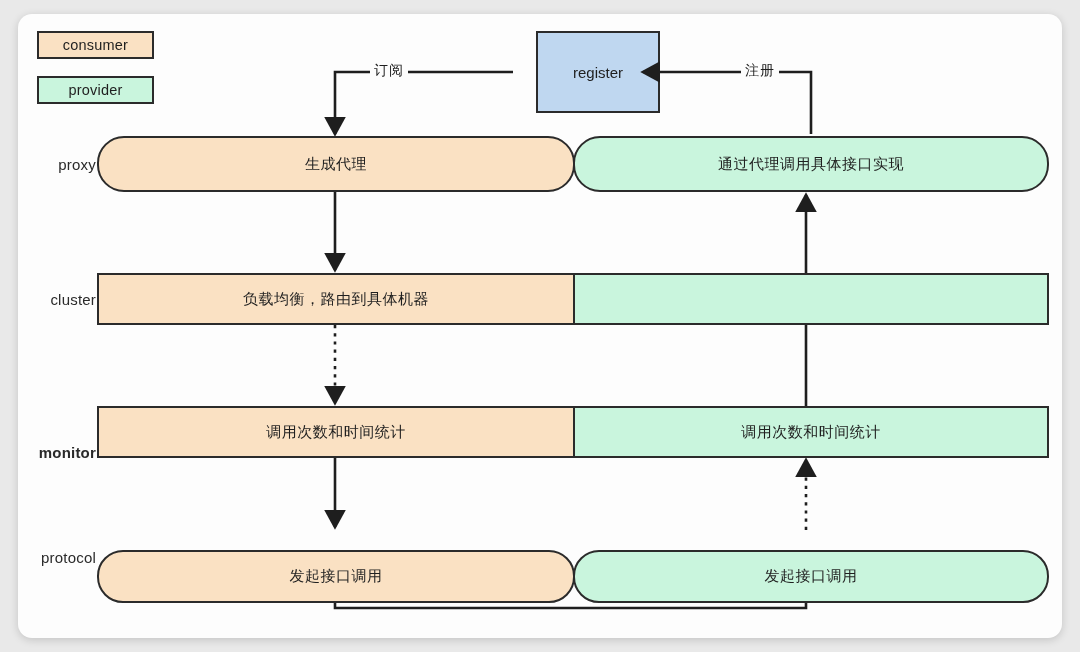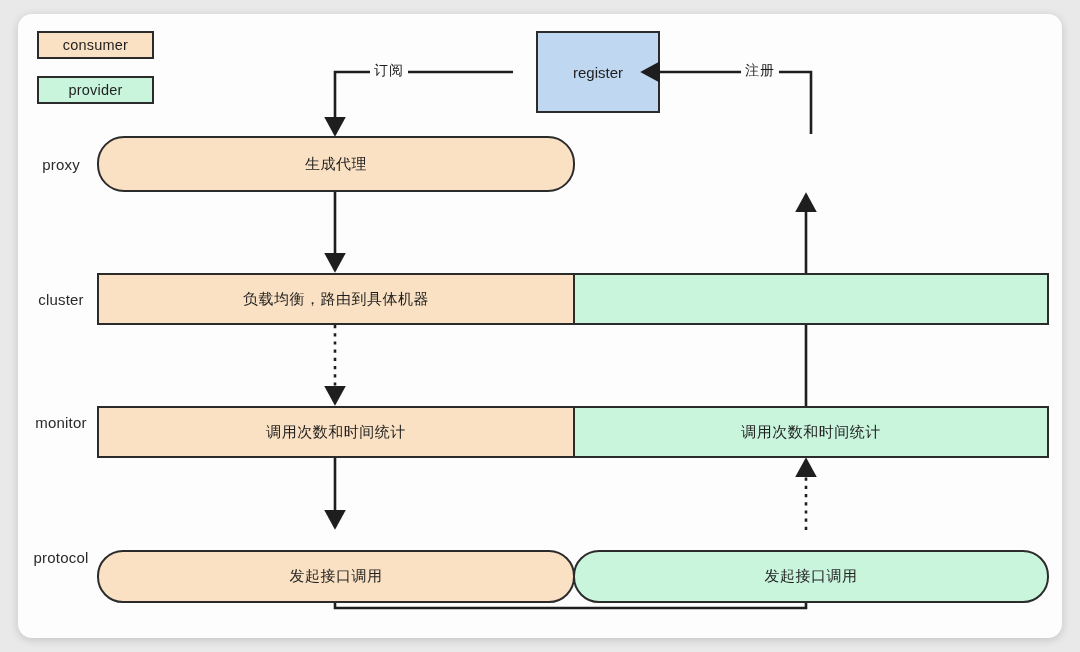--- a/index.html
+++ b/index.html
@@ -37,21 +37,21 @@
     position:absolute;left:518px;top:17px;width:124px;height:82px;
     background:#bfd7f0;border:2px solid #2b2b2b;box-sizing:border-box;
     display:flex;align-items:center;justify-content:center;
     font-size:15px;color:#1f1f1f;
   }
 
   
   .row-label{
     position:absolute;
     font-size:15px;color:#2a2a2a;
-    text-align:center;
+    text-align:right;
     width:70px;
     left:8px;
     letter-spacing:.2px;
   }
 
   
   .halfbox{
     position:absolute;
     border:2px solid #2b2b2b;
     box-sizing:border-box;
@@ -119,26 +119,27 @@
         <path d="M 788 311 L 788 259"></path>
         <path d="M 788 259 L 788 181" marker-end="url(#ah)"></path>
       </g>
     </svg>
 
     <div class="edge-label" id="label-subscribe">订阅</div>
     <div class="edge-label" id="label-register">注册</div>
 
     <div class="row-label" style="top:142px;">proxy</div>
     <div class="halfbox consumer-cell r-proxy">生成代理</div>
+    <div class="halfbox provider-cell r-proxy">通过代理调用具体接口实现</div>
 
     <div class="row-label" style="top:277px;">cluster</div>
     <div class="halfbox consumer-cell r-cluster">负载均衡，路由到具体机器</div>
     <div class="halfbox provider-cell r-cluster"></div>
 
-    <div class="row-label" style="top:400px;">monitor</div>
+    <div class="row-label" style="top:430px;font-weight:bold;">monitor</div>
     <div class="halfbox consumer-cell r-monitor">调用次数和时间统计</div>
     <div class="halfbox provider-cell r-monitor">调用次数和时间统计</div>
 
     <div class="row-label" style="top:535px;">protocol</div>
     <div class="halfbox consumer-cell r-protocol">发起接口调用</div>
     <div class="halfbox provider-cell r-protocol">发起接口调用</div>
 
   </div>
 </div>
 

